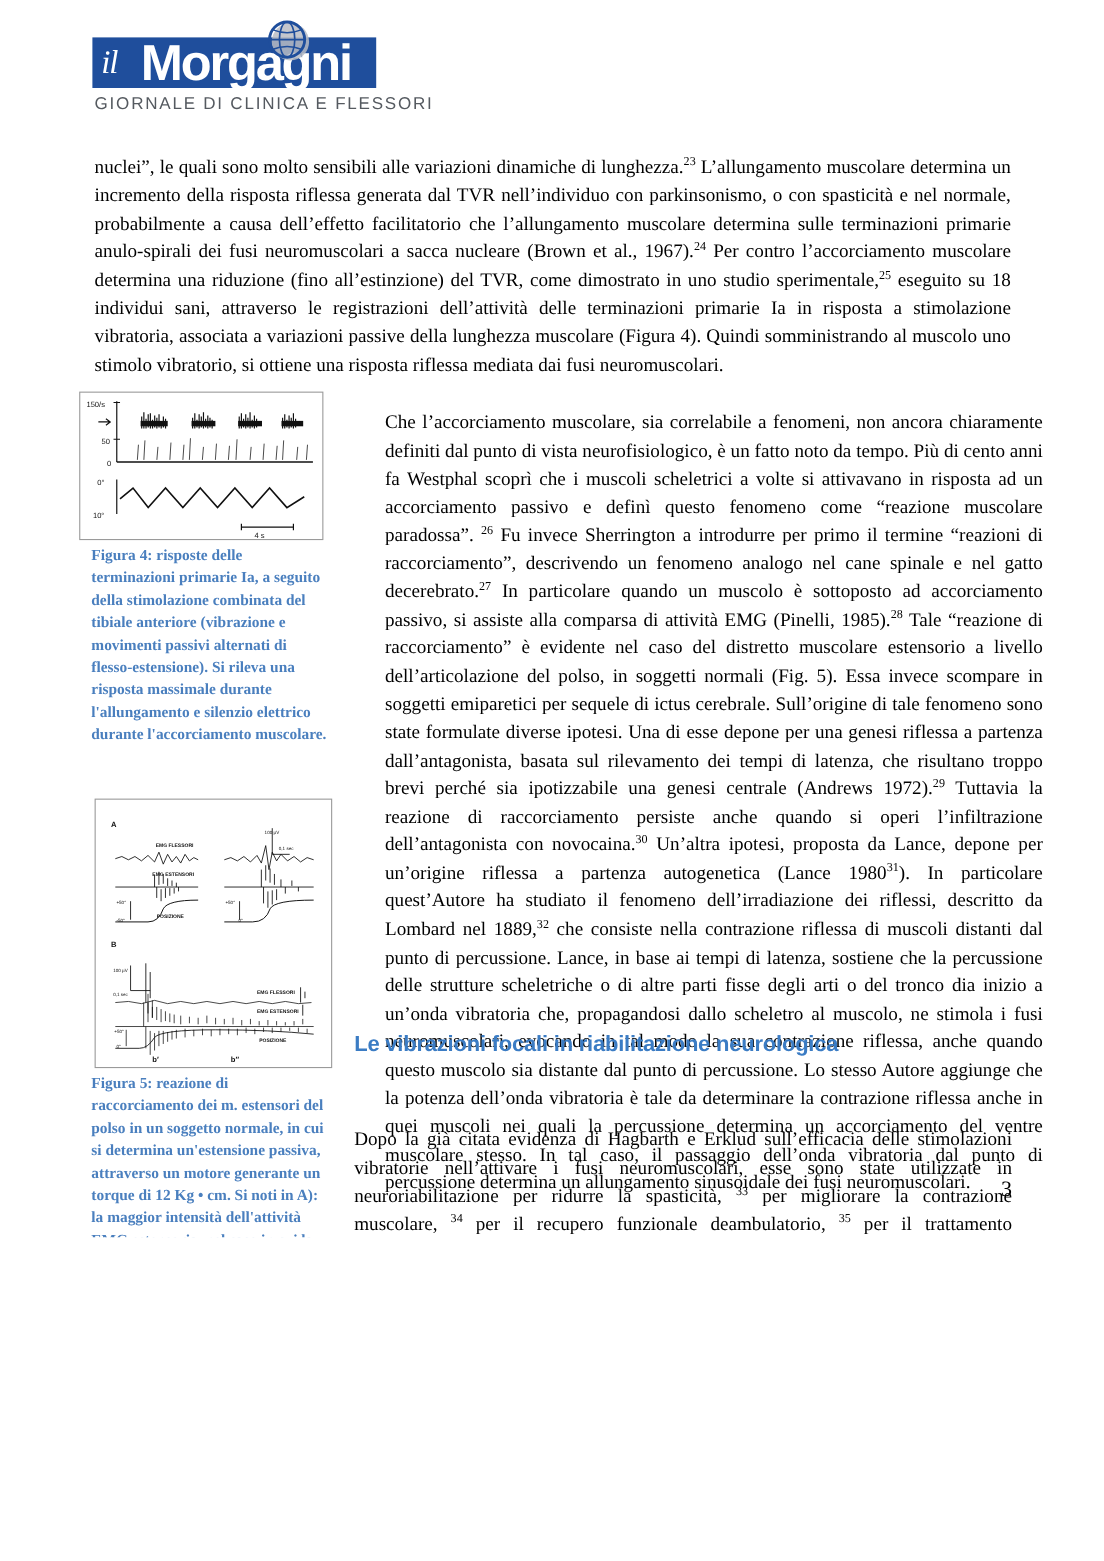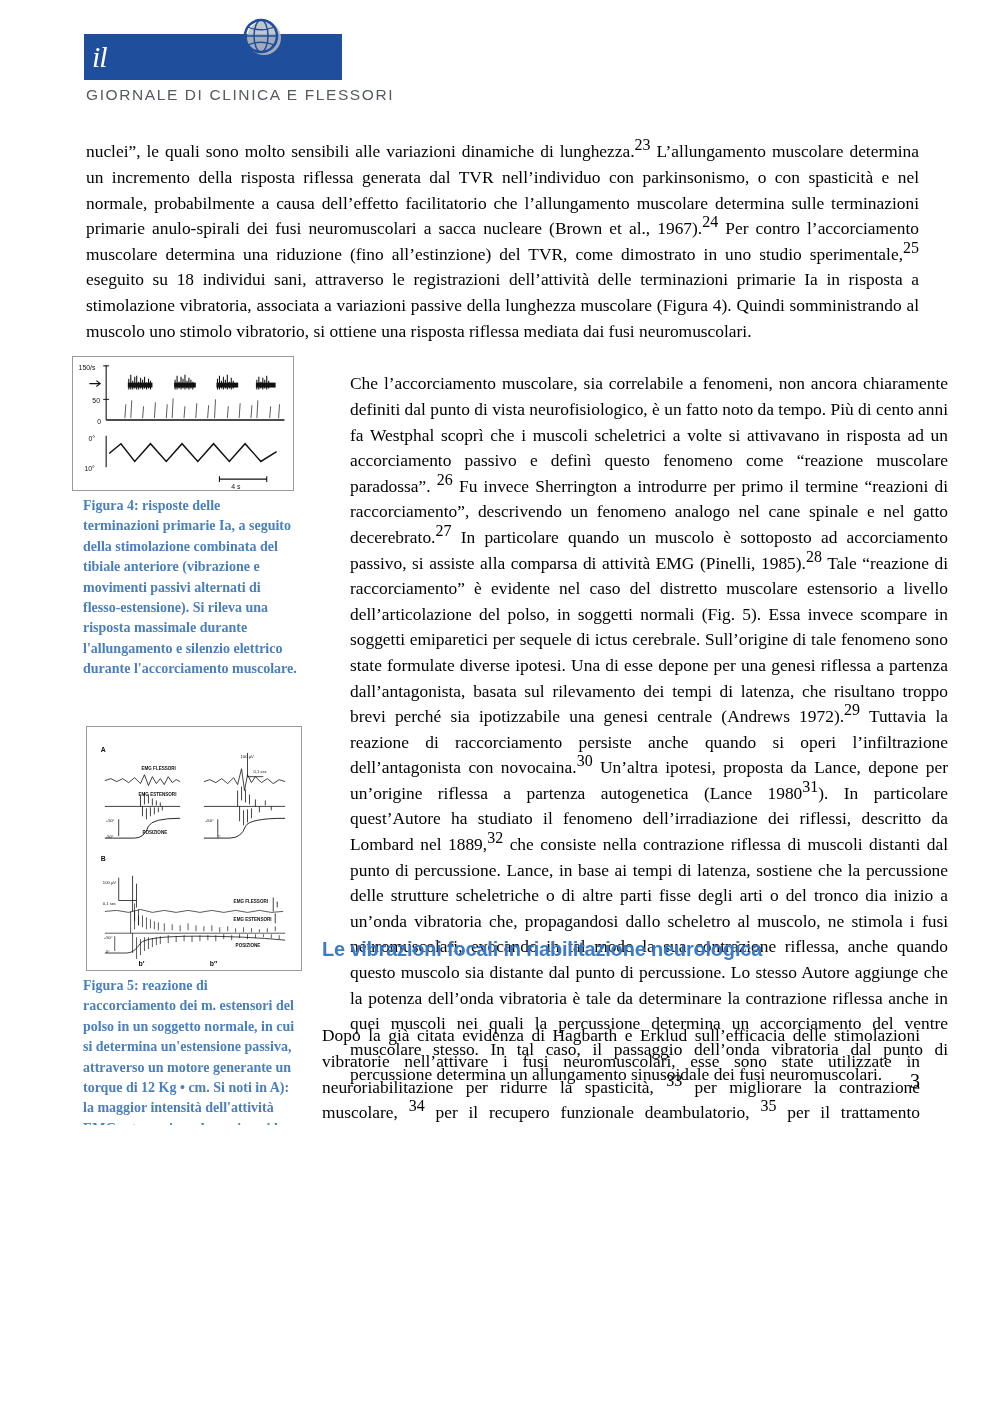--- a/index.html
+++ b/index.html
@@ -82,21 +82,21 @@
     left: 86px;
     top: 122px;
     width: 833px;
     font-size: 17.4px;
     line-height: 25.6px;
     text-align: justify;
     text-justify: inter-word;
     hyphens: none;
   }
   sup {
-    font-size: 16px;
+    font-size: 11px;
     vertical-align: super;
     line-height: 0;
   }
 
   
   .h-section {
     position: absolute;
     color: #3b7cc4;
     font-family: "Liberation Sans", sans-serif;
     font-weight: bold;
@@ -175,20 +175,21 @@
   }
 </style>
 </head>
 <body>
 
 <div class="page">
 
   <div class="masthead">
     <div class="logo-wordmark"></div>
     <div class="logo-il">il</div>
+    <div class="logo-morgagni">Morgagni</div>
     <svg class="logo-globe" viewBox="0 0 56 56">
       <circle cx="29" cy="26" r="17" fill="#b9bcc4" opacity="0.85"></circle>
       <circle cx="26" cy="24" r="16" fill="none" stroke="#1f4e9c" stroke-width="2.6"></circle>
       <ellipse cx="26" cy="24" rx="7" ry="16" fill="none" stroke="#1f4e9c" stroke-width="1.5"></ellipse>
       <line x1="10" y1="24" x2="42" y2="24" stroke="#1f4e9c" stroke-width="1.5"></line>
       <path d="M12.5 15 Q26 20.5 39.5 15" fill="none" stroke="#1f4e9c" stroke-width="1.3"></path>
       <path d="M12.5 33 Q26 27.5 39.5 33" fill="none" stroke="#1f4e9c" stroke-width="1.3"></path>
     </svg>
     <div class="logo-sub">GIORNALE DI CLINICA E FLESSORI</div>
   </div>

